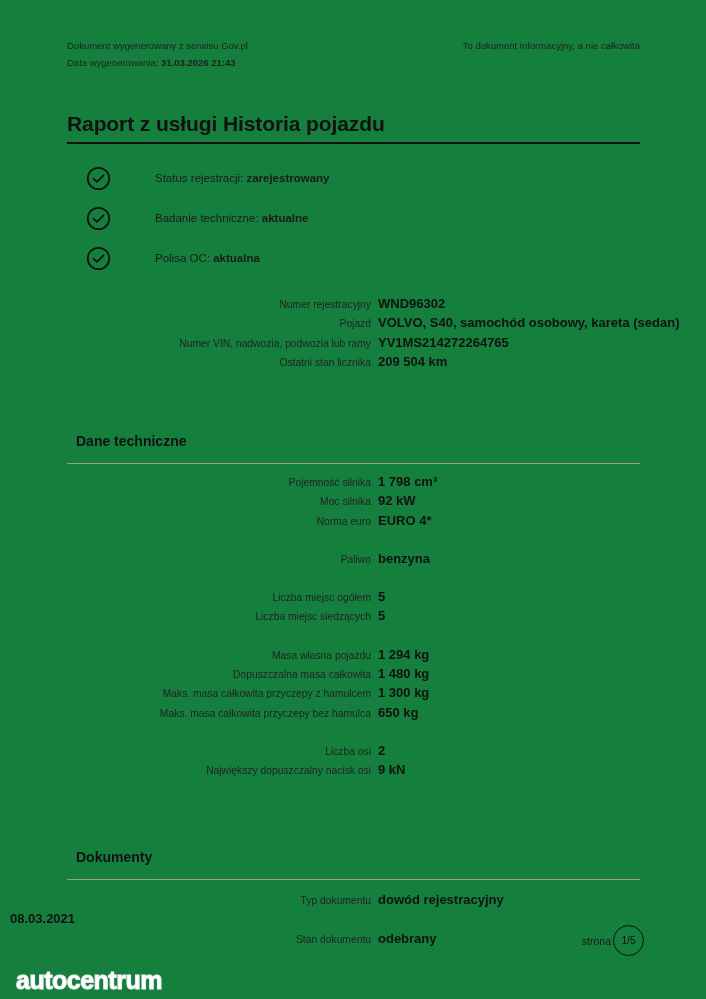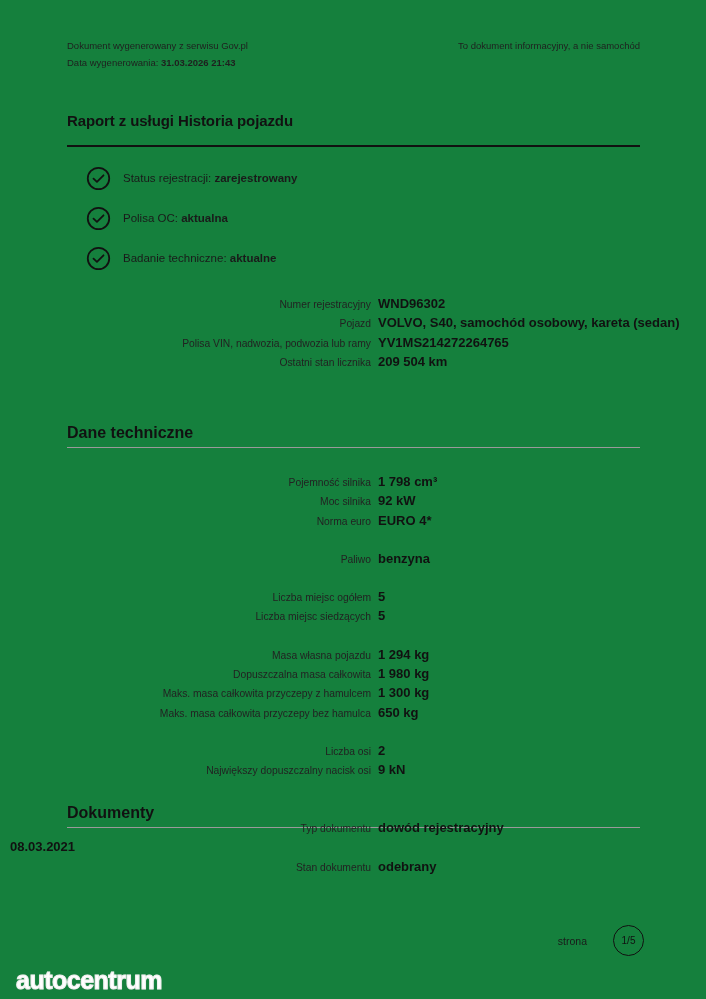--- a/index.html
+++ b/index.html
@@ -49,44 +49,45 @@
   }
 
   
   .report-title-wrap {
     position: absolute;
     left: 67px;
     top: 112px;
     width: 573px;
   }
   .report-title {
-    font-size: 15px;
+    font-size: 21px;
     font-weight: 700;
     letter-spacing: -0.1px;
     color: #111111;
     margin: 0;
-    padding-bottom: 16px;
+    padding-bottom: 6px;
   }
   .rule-thick {
     height: 2px;
     background: #111111;
     width: 100%;
   }
 
   
   .status-list {
     position: absolute;
     left: 86px;
     top: 158px;
     width: 540px;
   }
   .status-row {
     display: flex;
     align-items: center;
     height: 40px;
+    gap: 32px;
   }
   .check-icon {
     width: 25px;
     height: 25px;
     flex: 0 0 25px;
     margin-right: 12px;
     display: block;
   }
   .status-text {
     font-size: 11.5px;
@@ -128,40 +129,40 @@
     height: 19px;
   }
 
   
   .section-head {
     position: absolute;
     left: 67px;
     width: 573px;
   }
   .section-head-title {
-    font-size: 16px;
+    font-size: 14px;
     font-weight: 700;
     color: #111111;
-    margin: 0;
+    margin: 9px;
     padding-bottom: 5px;
   }
   .rule-thin {
     height: 1px;
     background: #9a9a9a;
     width: 100%;
   }
 
   
   .page-footer {
     position: absolute;
     right: 62px;
     top: 925px;
     display: flex;
     align-items: center;
-    gap: 26px;
+    gap: 2px;
   }
   .footer-label {
     font-size: 10.5px;
     color: #1a1a1a;
   }
   .page-badge {
     width: 31px;
     height: 31px;
     border: 1.6px solid #111111;
     border-radius: 50%;
@@ -194,21 +195,21 @@
 <div class="page">
 
   <div class="doc-header">
     <div class="doc-header-left">
       <div>Dokument wygenerowany z serwisu Gov.pl</div>
       <div class="gen-date">
         <span>Data wygenerowania:</span>
         <b>31.03.2026 21:43</b>
       </div>
     </div>
-    <div class="doc-header-right">To dokument informacyjny, a nie samochód</div>
+    <div class="doc-header-right">To dokument informacyjny, a nie całkowita</div>
   </div>
 
   <div class="report-title-wrap">
     <h1 class="report-title">Raport z usługi Historia pojazdu</h1>
     <div class="rule-thick"></div>
   </div>
 
   <div class="status-list">
 
     <div class="status-row">
@@ -221,49 +222,49 @@
         <b>zarejestrowany</b>
       </div>
     </div>
 
     <div class="status-row">
       <svg class="check-icon" viewBox="0 0 24 24">
         <circle cx="12" cy="12" r="10.3" fill="none" stroke="#111111" stroke-width="1.7"></circle>
         <path d="M7.2 12.2 L10.5 15.3 L16.8 8.9" fill="none" stroke="#111111" stroke-width="1.7" stroke-linecap="round" stroke-linejoin="round"></path>
       </svg>
       <div class="status-text">
-        <span>Polisa OC:</span>
-        <b>aktualna</b>
+        <span>Badanie techniczne:</span>
+        <b>aktualne</b>
       </div>
     </div>
 
     <div class="status-row">
       <svg class="check-icon" viewBox="0 0 24 24">
         <circle cx="12" cy="12" r="10.3" fill="none" stroke="#111111" stroke-width="1.7"></circle>
         <path d="M7.2 12.2 L10.5 15.3 L16.8 8.9" fill="none" stroke="#111111" stroke-width="1.7" stroke-linecap="round" stroke-linejoin="round"></path>
       </svg>
       <div class="status-text">
-        <span>Badanie techniczne:</span>
-        <b>aktualne</b>
+        <span>Polisa OC:</span>
+        <b>aktualna</b>
       </div>
     </div>
 
   </div>
 
   <div class="kv-block" style="top:296px;">
     <div class="kv-row">
       <div class="kv-label">Numer rejestracyjny</div>
       <div class="kv-value">WND96302</div>
     </div>
     <div class="kv-row">
       <div class="kv-label">Pojazd</div>
       <div class="kv-value">VOLVO, S40, samochód osobowy, kareta (sedan)</div>
     </div>
     <div class="kv-row">
-      <div class="kv-label">Polisa VIN, nadwozia, podwozia lub ramy</div>
+      <div class="kv-label">Numer VIN, nadwozia, podwozia lub ramy</div>
       <div class="kv-value">YV1MS214272264765</div>
     </div>
     <div class="kv-row">
       <div class="kv-label">Ostatni stan licznika</div>
       <div class="kv-value">209 504 km</div>
     </div>
   </div>
 
   <div class="section-head" style="top:424px;">
     <h2 class="section-head-title">Dane techniczne</h2>
@@ -304,21 +305,21 @@
     </div>
 
     <div class="kv-gap"></div>
 
     <div class="kv-row">
       <div class="kv-label">Masa własna pojazdu</div>
       <div class="kv-value">1 294 kg</div>
     </div>
     <div class="kv-row">
       <div class="kv-label">Dopuszczalna masa całkowita</div>
-      <div class="kv-value">1 980 kg</div>
+      <div class="kv-value">1 480 kg</div>
     </div>
     <div class="kv-row">
       <div class="kv-label">Maks. masa całkowita przyczepy z hamulcem</div>
       <div class="kv-value">1 300 kg</div>
     </div>
     <div class="kv-row">
       <div class="kv-label">Maks. masa całkowita przyczepy bez hamulca</div>
       <div class="kv-value">650 kg</div>
     </div>
 
@@ -328,26 +329,26 @@
       <div class="kv-label">Liczba osi</div>
       <div class="kv-value">2</div>
     </div>
     <div class="kv-row">
       <div class="kv-label">Największy dopuszczalny nacisk osi</div>
       <div class="kv-value">9 kN</div>
     </div>
 
   </div>
 
-  <div class="section-head" style="top:804px;">
+  <div class="section-head" style="top:840px;">
     <h2 class="section-head-title">Dokumenty</h2>
     <div class="rule-thin"></div>
   </div>
 
-  <div class="kv-block" style="top:820px;">
+  <div class="kv-block" style="top:892px;">
     <div class="kv-row">
       <div class="kv-label">Typ dokumentu</div>
       <div class="kv-value">dowód rejestracyjny</div>
     </div>
     <div class="kv-row">
       <div class="kv-value">08.03.2021</div>
     </div>
     <div class="kv-row">
       <div class="kv-label">Stan dokumentu</div>
       <div class="kv-value">odebrany</div>

